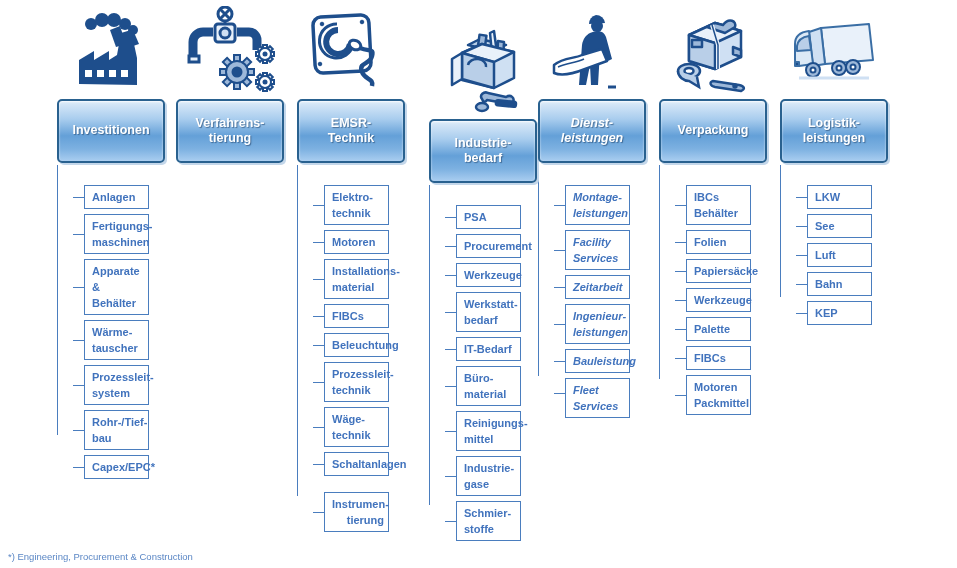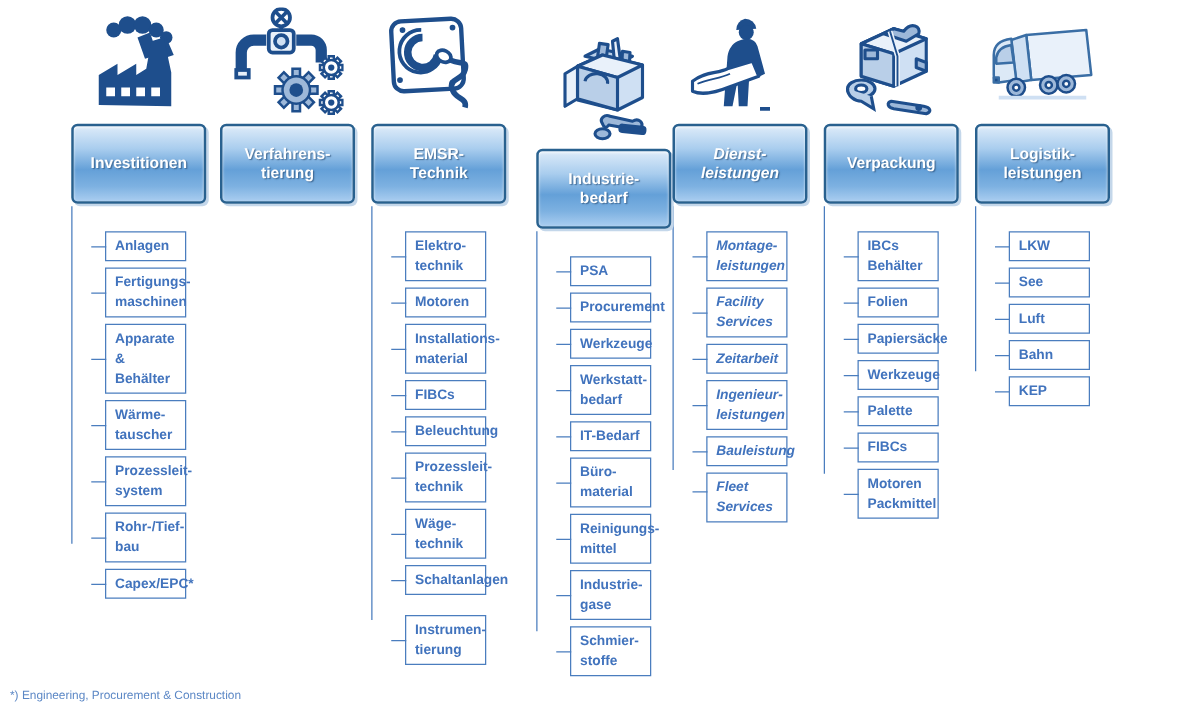--- a/index.html
+++ b/index.html
@@ -24,21 +24,21 @@
   .children{position:relative;margin:6px 0 0 0;padding:16px;list-style:none;}
   .trunk{position:absolute;left:0;top:-4px;width:1px;background:#4a7dbe;}
   .children li{
     position:relative;margin:0 0 5px 11px;border:1px solid #4a7dbe;background:#fff;
     color:#4173bd;font-weight:bold;font-size:11px;line-height:16px;
     padding:3px 4px 3px 7px;white-space:pre-line;min-height:16px;
   }
   .children li::before{
     content:"";position:absolute;left:-12px;top:50%;width:12px;height:1px;background:#4a7dbe;
   }
-  .children li.gap{margin-top:16px;}
+  .children li.gap{margin-top:16px;text-align:right;}
   .children li.tall{min-height:32px;}
   .children li.tall::before{top:14px;}
 
   .footnote{position:absolute;left:8px;top:551px;font-size:9.5px;color:#5b87c5;}
 
   
   .x1{left:57px;} .x2{left:176px;} .x3{left:297px;} .x4{left:429px;margin-top:20px;}
   .x5{left:538px;font-style:italic;} .x6{left:659px;} .x7{left:780px;}
 </style>
 </head>

